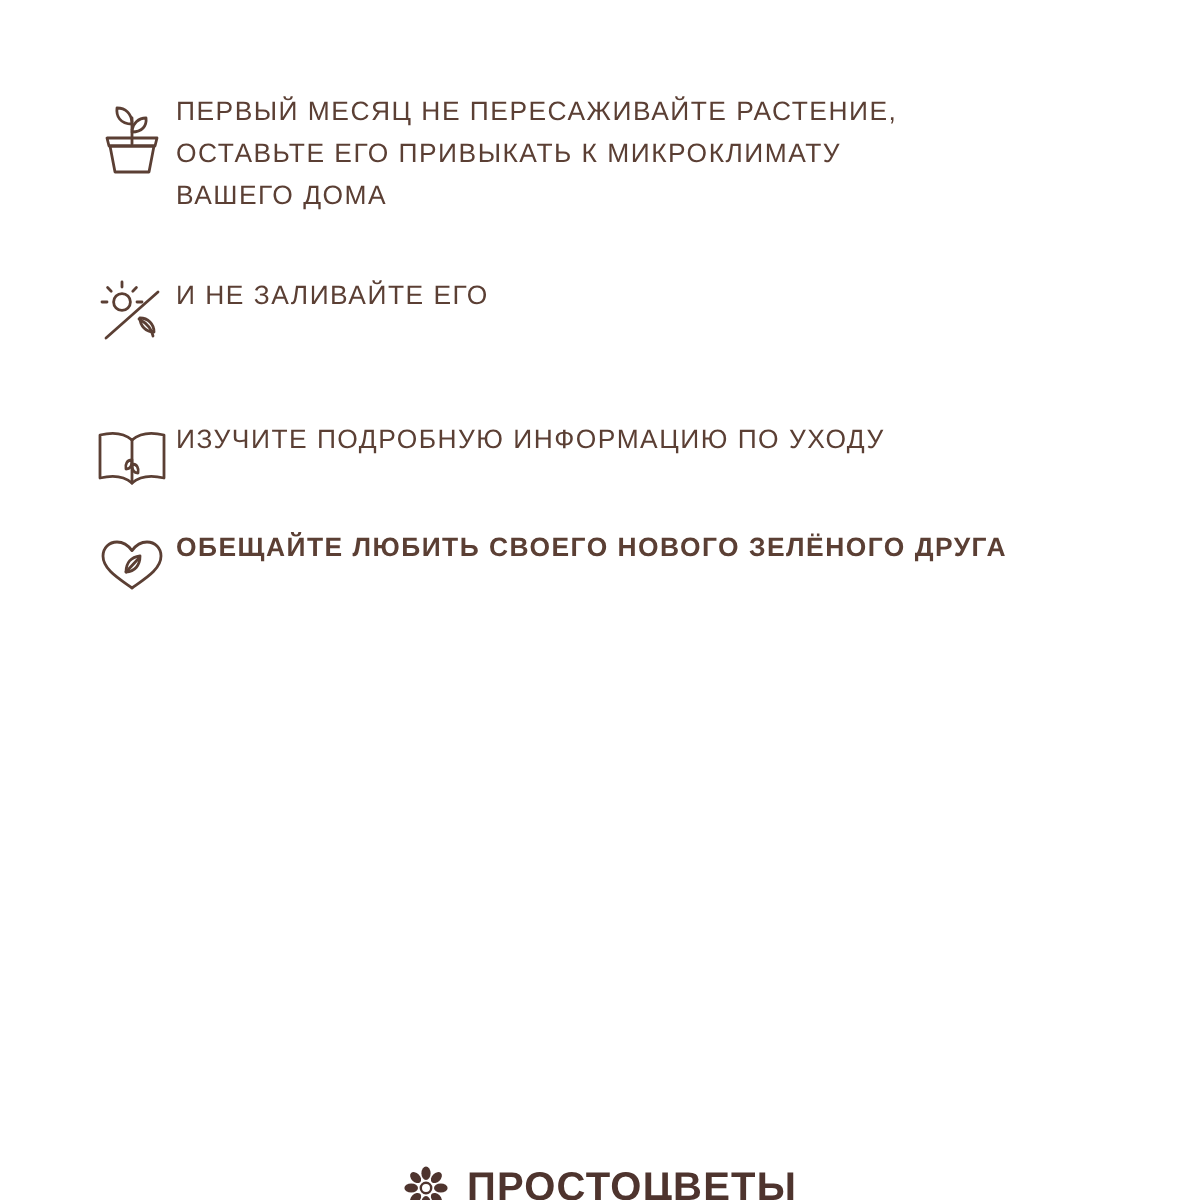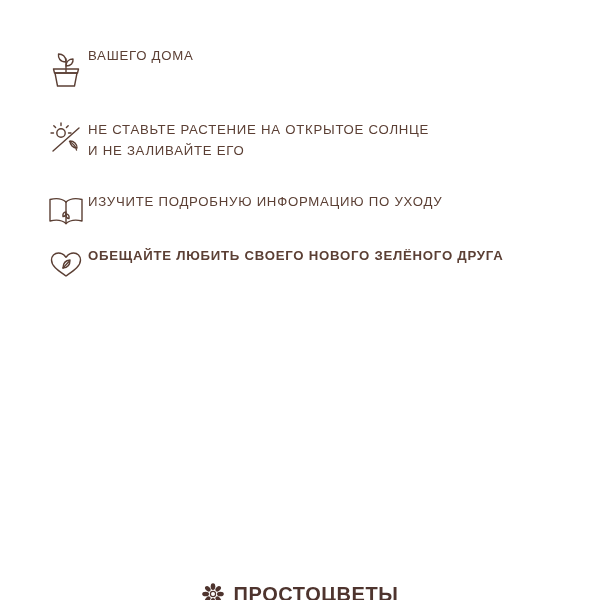--- a/index.html
+++ b/index.html
@@ -107,40 +107,41 @@
       <span class="tip-icon">
         <svg width="40" height="44" viewBox="0 0 40 44" fill="none" stroke="#5b3f34" stroke-width="1.4" stroke-linecap="round" stroke-linejoin="round">
           <path d="M20 26 V13"></path>
           <path d="M20 16 C14 16 12 12 12.5 8 C17 8 19.5 11 20 15"></path>
           <path d="M20 20 C25 20 27.5 17 27 13 C23 13 20.5 16 20 19"></path>
           <path d="M9 27 H31 L28.5 40 H11.5 Z"></path>
           <path d="M7.5 23 H32.5 L31.5 27 H8.5 Z"></path>
         </svg>
       </span>
       <span class="tip-text">
+        <span class="line">ПЕРВЫЙ МЕСЯЦ НЕ ПЕРЕСАЖИВАЙТЕ РАСТЕНИЕ,</span>
+        <span class="line">ОСТАВЬТЕ ЕГО ПРИВЫКАТЬ К МИКРОКЛИМАТУ</span>
         <span class="line">ВАШЕГО ДОМА</span>
       </span>
     </li>
 
     <li class="tip">
       <span class="tip-icon">
         <svg width="40" height="40" viewBox="0 0 40 40" fill="none" stroke="#5b3f34" stroke-width="1.4" stroke-linecap="round" stroke-linejoin="round">
           <circle cx="15" cy="13" r="4.2"></circle>
           <path d="M15 5.5 V3"></path>
           <path d="M22.5 13 H25"></path>
           <path d="M20.4 7.6 L22.2 5.8"></path>
           <path d="M9.6 7.6 L7.8 5.8"></path>
           <path d="M7.5 13 H5"></path>
           <path d="M24 21 C24 25 27 28 31 28 C31 24 28 21 24 21 Z"></path>
           <path d="M23.5 21.5 C28 24 30 27 30.5 30"></path>
           <path d="M7 31 L33 8"></path>
         </svg>
       </span>
       <span class="tip-text">
-        <span class="line">НЕ СТАВЬТЕ РАСТЕНИЕ НА ОТКРЫТОЕ СОЛНЦЕ</span>
         <span class="line">И НЕ ЗАЛИВАЙТЕ ЕГО</span>
       </span>
     </li>
 
     <li class="tip">
       <span class="tip-icon">
         <svg width="42" height="38" viewBox="0 0 42 38" fill="none" stroke="#5b3f34" stroke-width="1.4" stroke-linecap="round" stroke-linejoin="round">
           <path d="M21 10 C17 6.5 11 6 5 7.5 V29 C11 27.5 17 28 21 31.5"></path>
           <path d="M21 10 C25 6.5 31 6 37 7.5 V29 C31 27.5 25 28 21 31.5"></path>
           <path d="M21 10 V31.5"></path>

